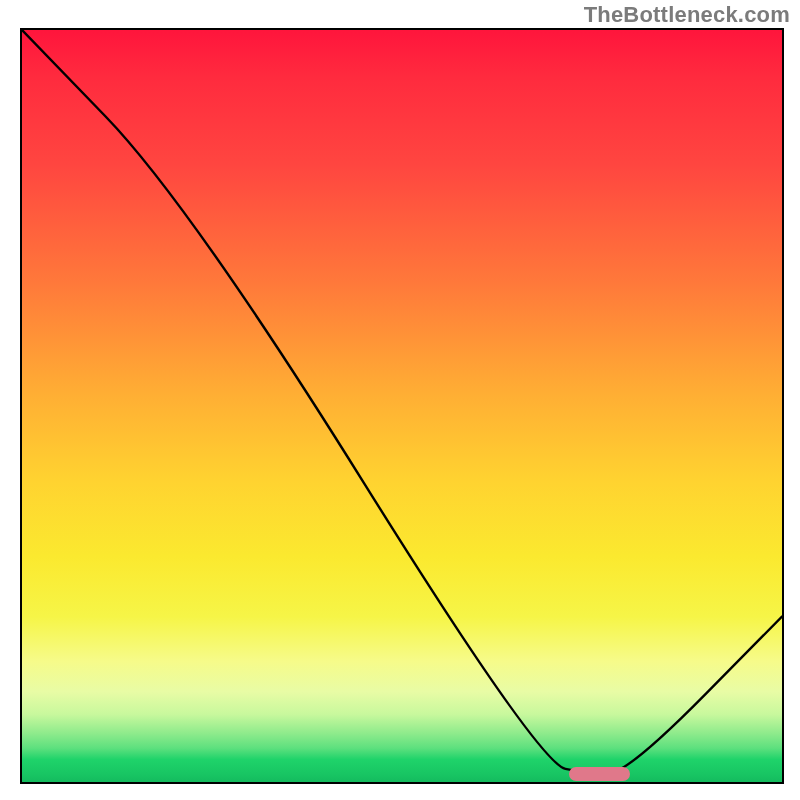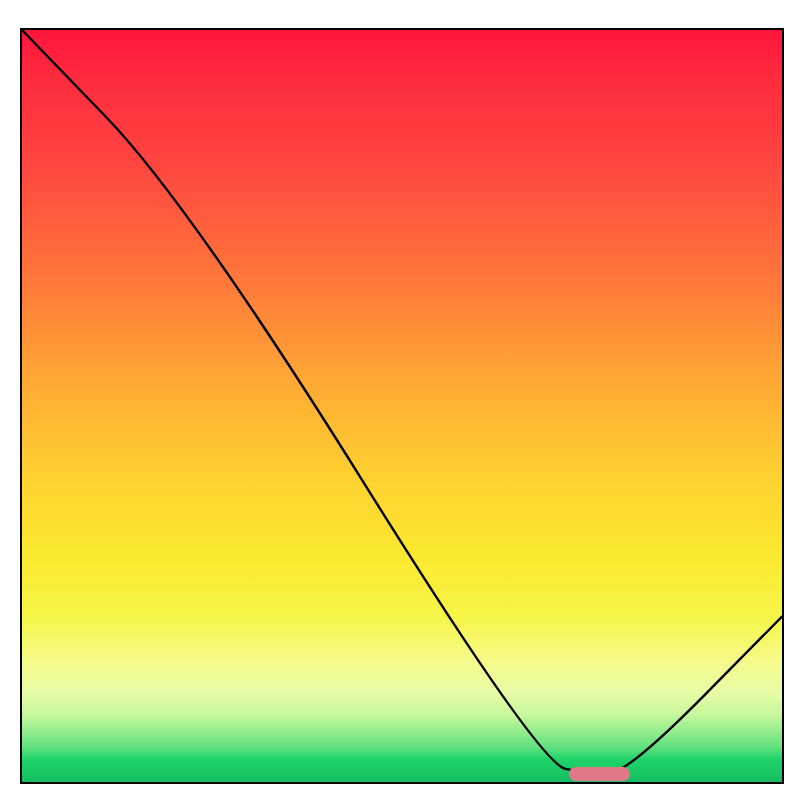--- a/index.html
+++ b/index.html
@@ -77,20 +77,21 @@
     background: #e0788a;
     border-radius: 7px;
     z-index: 20;
   }
 </style>
 </head>
 <body>
 
 <div class="container">
 
+  <div class="watermark">TheBottleneck.com</div>
 
   <div class="plot-frame">
     <div class="gradient"></div>
 
     <svg class="curve-svg" viewBox="0 0 760 752" preserveAspectRatio="none">
       <path id="curvePath" class="curve-path" d="M 0 0 Q 0 0 83.6 86.48000000000002 Q 167.2 172.96000000000004 342 453.08000000000004 Q 516.8000000000001 733.2 543.4000000000001 738.84 Q 570 744.48 589 742.6 Q 608 740.72 684 663.64 T 760 586.56"></path>
     </svg>
 
     <div id="marker" class="marker" style="left: 547.2px; width: 60.8px; top: 737.48px;"></div>
   </div>

